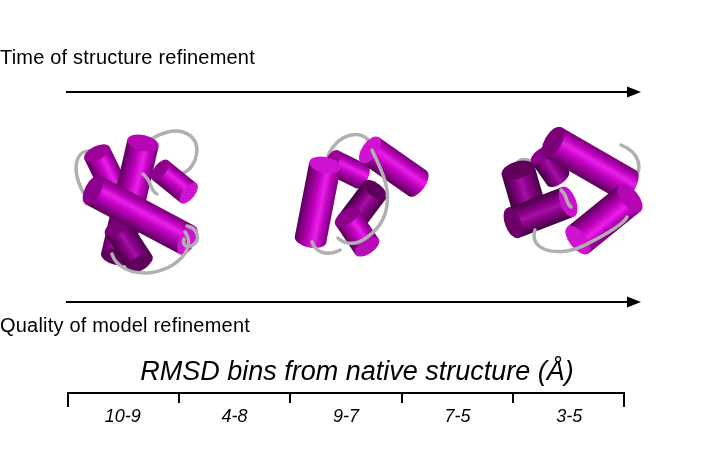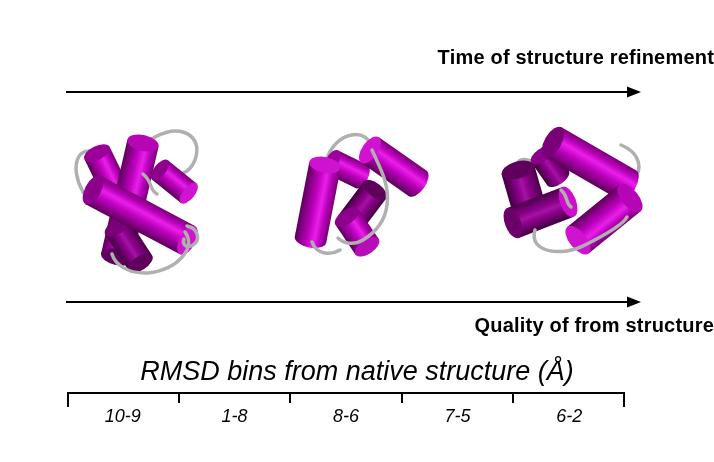--- a/index.html
+++ b/index.html
@@ -9,22 +9,22 @@
     height: 462px;
     background: var(--background, #ffffff);
     font-family: "Liberation Sans", sans-serif;
     color: var(--text, #000000);
     overflow: hidden;
   }
   .axis-title {
     position: absolute;
     left: 0;
     width: 714px;
-    text-align: right;
-    font-weight: bold;
+    text-align: left;
+    font-weight: normal;
     font-size: 20px;
     letter-spacing: 0.2px;
   }
   .top-title { top: 46px; }
   .bottom-title { top: 314px; }
   .rmsd-title {
     position: absolute;
     left: 0;
     top: 356px;
     width: 714px;
@@ -218,34 +218,34 @@
     </g>
     <path class="loop" d="M 62,125 C 55,148 90,152 112,140 C 130,131 150,120 154,112"></path>
     <path class="loop" d="M 88,85 C 96,92 92,98 98,102"></path>
   </svg>
 
   <svg class="arrow-svg arrow2" viewBox="0 0 714 16">
     <line x1="66" y1="8" x2="628" y2="8" stroke="#000" stroke-width="2"></line>
     <polygon points="627,2.5 641,8 627,13.5" fill="#000"></polygon>
   </svg>
 
-  <div class="axis-title bottom-title">Quality of from structure</div>
+  <div class="axis-title bottom-title">Quality of model refinement</div>
 
   <div class="rmsd-title">RMSD bins from native structure (Å)</div>
 
   <div class="scale">
     <div class="scale-line"></div>
     <span class="tick end" style="left:0;"></span>
     <span class="tick mid" style="left:calc(20% - 1px);"></span>
     <span class="tick mid" style="left:calc(40% - 1px);"></span>
     <span class="tick mid" style="left:calc(60% - 1px);"></span>
     <span class="tick mid" style="left:calc(80% - 1px);"></span>
     <span class="tick end" style="left:calc(100% - 2px);"></span>
     <div class="scale-labels">
       <div class="bin">10-9</div>
-      <div class="bin">1-8</div>
-      <div class="bin">8-6</div>
+      <div class="bin">4-8</div>
+      <div class="bin">9-7</div>
       <div class="bin">7-5</div>
-      <div class="bin">6-2</div>
+      <div class="bin">3-5</div>
     </div>
   </div>
 
 </div>
 
 </body></html>

